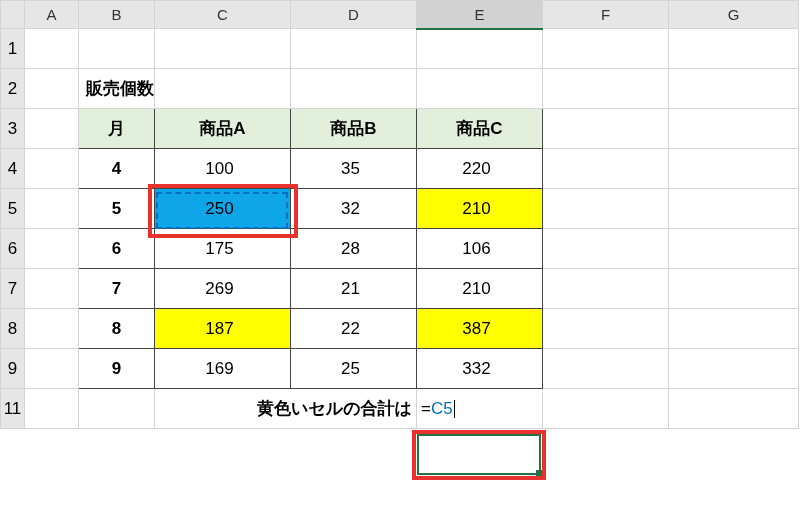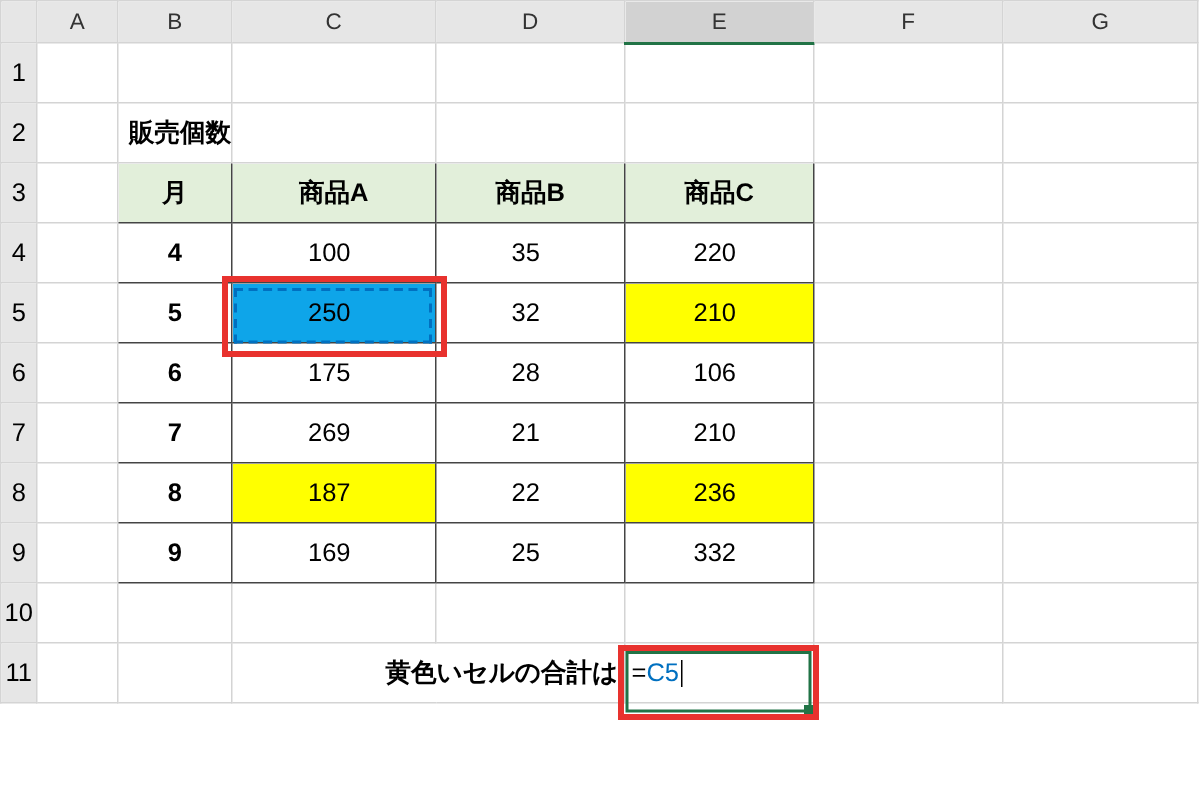--- a/index.html
+++ b/index.html
@@ -202,46 +202,36 @@
     <td></td>
         <td></td>
   </tr>
 
   <tr>
     <td class="rowhead">8</td>
     <td></td>
     <td class="bold tbord">8</td>
     <td class="num tbord yellow">187</td>
     <td class="num tbord">22</td>
-    <td class="num tbord yellow">236</td>
+    <td class="num tbord yellow">387</td>
     <td></td>
         <td></td>
   </tr>
 
   <tr>
     <td class="rowhead">9</td>
     <td></td>
     <td class="bold tbord">9</td>
     <td class="num tbord">169</td>
     <td class="num tbord">25</td>
     <td class="num tbord">332</td>
     <td></td>
         <td></td>
   </tr>
 
-  <tr>
-    <td class="rowhead">10</td>
-    <td></td>
-        <td></td>
-        <td></td>
-        <td></td>
-        <td></td>
-        <td></td>
-        <td></td>
-  </tr>
 
   <tr>
     <td class="rowhead">11</td>
     <td></td>
     <td></td>
     <td colspan="2" class="label11">黄色いセルの合計は</td>
     <td class="formula-cell">
       <span class="eq">=</span><span class="ref">C5</span><span class="cursor"></span>
     </td>
     <td></td>

